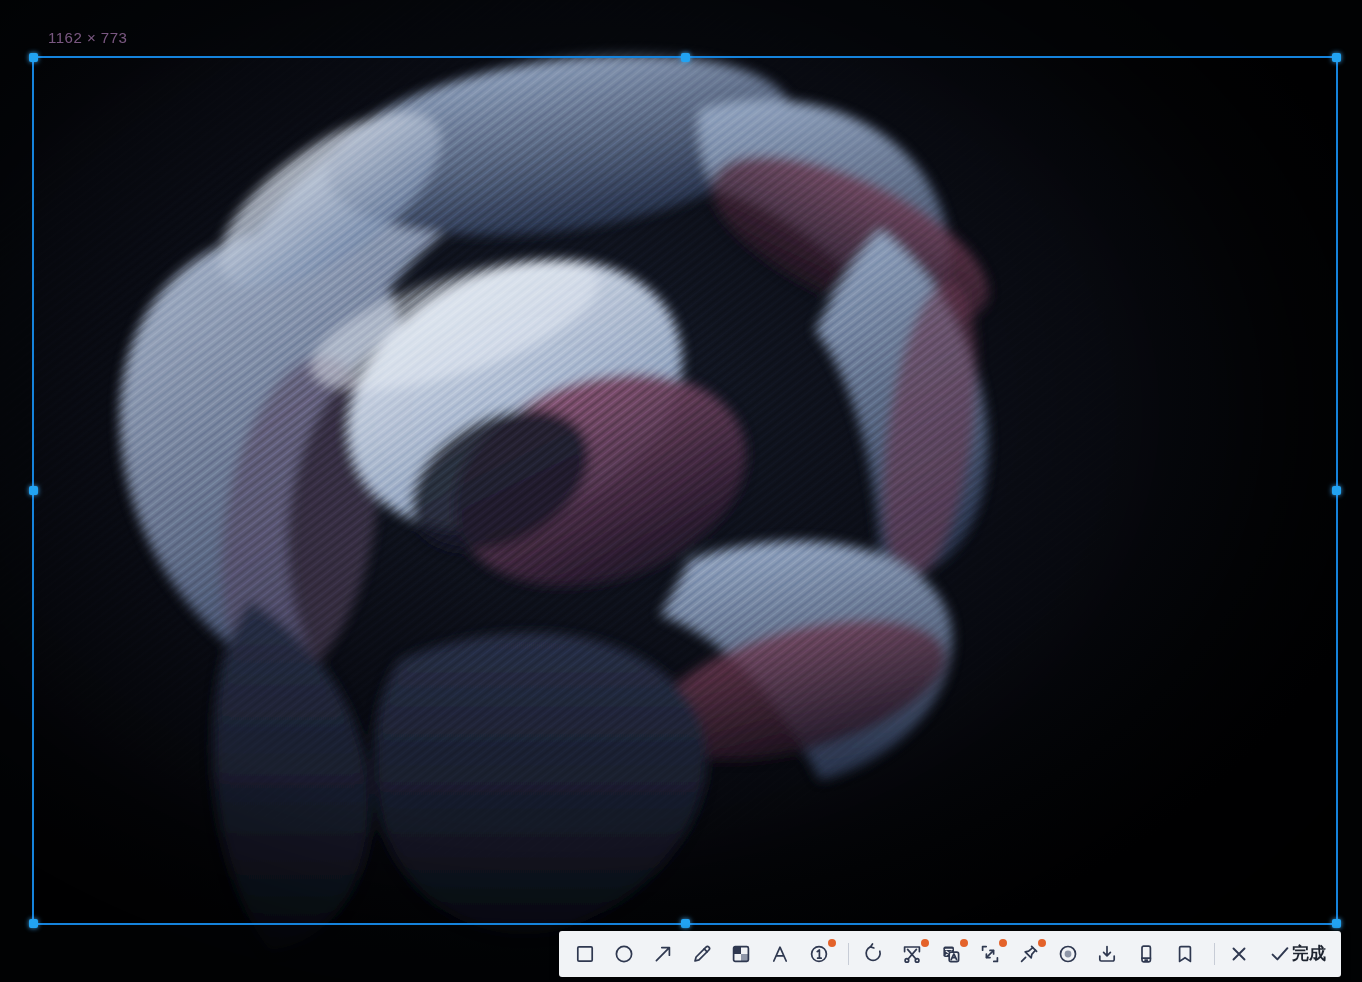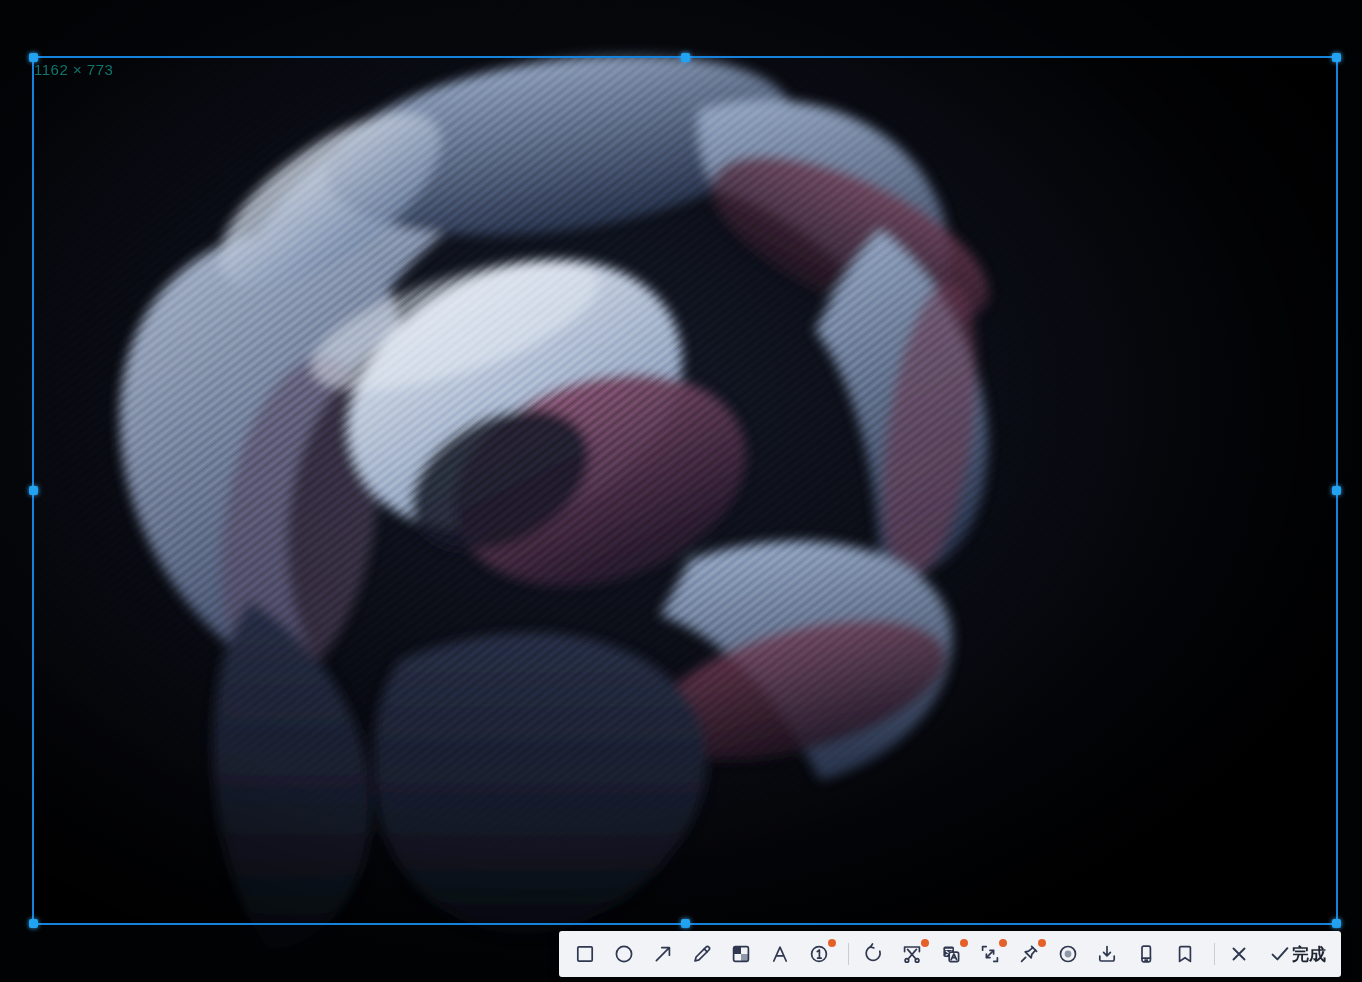--- a/index.html
+++ b/index.html
@@ -8,36 +8,36 @@
   #wallpaper{position:absolute;inset:0;}
   
   #selection{position:absolute;left:32px;top:56px;width:1306px;height:869px;
              box-sizing:border-box;border:2px solid #1583dc;
              box-shadow:0 0 0 2500px rgba(2,3,6,0.50);}
   .handle{position:absolute;width:9px;height:9px;background:#22a3f2;border-radius:2px;
           box-shadow:0 0 5px rgba(70,180,255,.9);}
   .h-tl{left:-5px;top:-5px}.h-tc{left:calc(50% - 4.5px);top:-5px}.h-tr{right:-5px;top:-5px}
   .h-ml{left:-5px;top:calc(50% - 4.5px)}.h-mr{right:-5px;top:calc(50% - 4.5px)}
   .h-bl{left:-5px;bottom:-5px}.h-bc{left:calc(50% - 4.5px);bottom:-5px}.h-br{right:-5px;bottom:-5px}
-  #size-label{position:absolute;left:34px;top:29px;font-size:15px;letter-spacing:.5px;
-              color:#0f766e;text-shadow:0 1px 2px #000;margin-top:32px;}
+  #size-label{position:absolute;left:48px;top:29px;font-size:15px;letter-spacing:.5px;
+              color:#f0abfc;text-shadow:0 1px 2px #000;}
   
   #toolbar{position:absolute;left:559px;top:931px;width:782px;height:46px;background:#f1f3f6;
            border-radius:3px;box-shadow:0 2px 8px rgba(0,0,0,.55);display:flex;align-items:center;
            padding:0 10px 0 14px;box-sizing:border-box;}
   .tool{position:relative;width:24px;height:24px;flex:0 0 auto;margin-right:15px;padding:0;
         background:none;border:none;cursor:pointer;display:block;}
   .tool svg{width:24px;height:24px;display:block;fill:none;stroke:#2f3850;stroke-width:1.7;
             stroke-linecap:round;stroke-linejoin:round;overflow:visible;}
   .fdark{fill:#2f3850;stroke:none}.fgray{fill:#8f97a8;stroke:none}
   .wglyph{stroke:#f1f3f6;stroke-width:1.3}
   .badge{position:absolute;top:-3px;right:-5px;width:8px;height:8px;border-radius:50%;
          background:#e4622a;}
   .separator{width:1px;height:22px;background:#c7ccd6;margin:0 12px 0 2px;flex:0 0 auto;}
-  #done-button{display:flex;align-items:center;background:none;border:none;cursor:pointer;
+  #done-button{display:flex;align-items:flex-start;background:none;border:none;cursor:pointer;
                padding:0;margin-left:2px;}
   #done-button svg{width:24px;height:24px;fill:none;stroke:#2f3850;stroke-width:2;
                    stroke-linecap:round;stroke-linejoin:round;}
   #done-label{font-size:17px;color:#1e2430;font-weight:bold;font-family:"Liberation Sans",sans-serif;}
 </style>
 </head>
 <body>
 
 <div id="stage">
 

